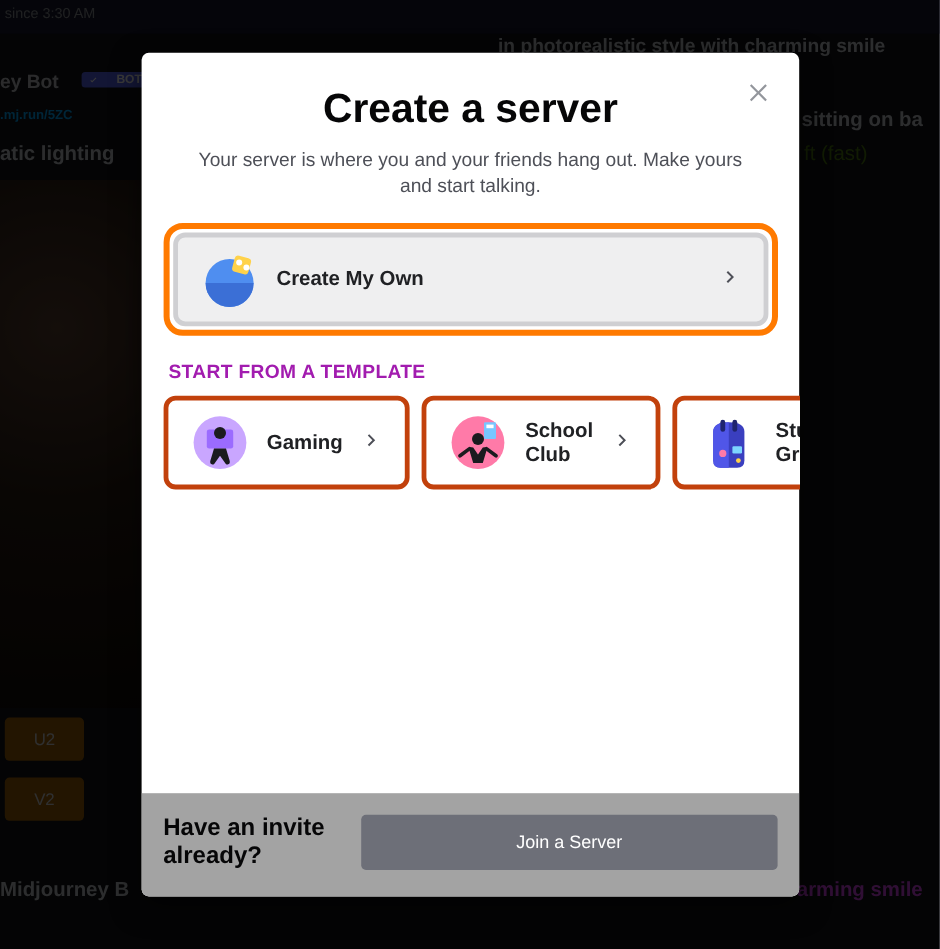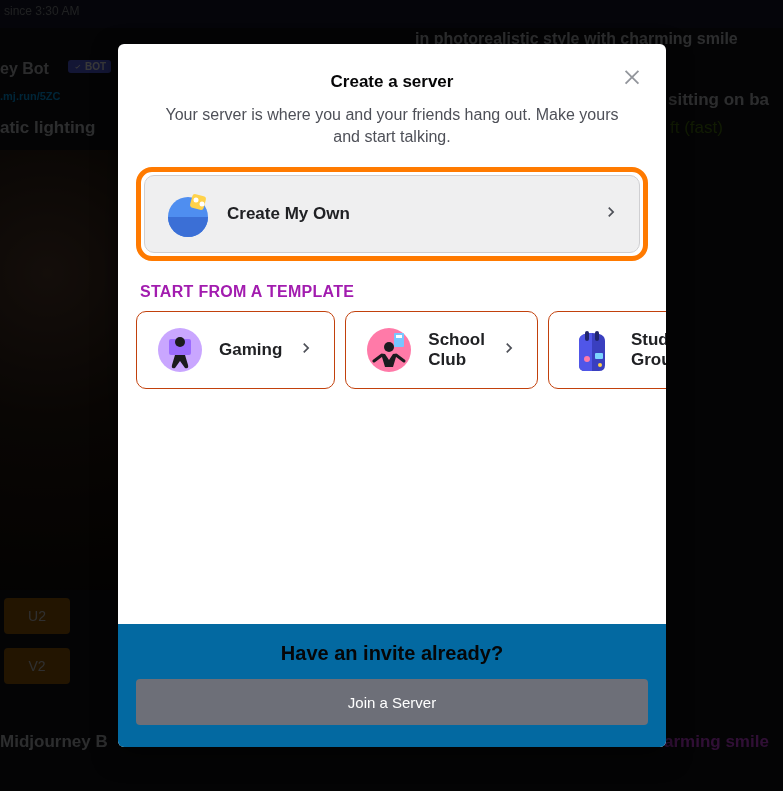--- a/index.html
+++ b/index.html
@@ -17,21 +17,21 @@
     background: #191a2e;
     color: #8e9297; font-size: 12px; padding: 4px 0 0 4px;
   }
   .bg .name {
     position: absolute; top: 60px; left: 0;
     color: #c2c4c9; font-size: 16px; font-weight: 600;
   }
   .bg .botbadge {
     position: absolute; top: 60px; left: 68px;
     background: #5865f2; color: #fff; font-size: 10px; font-weight: 700;
-    padding: 1px 5px; border-radius: 3px; display: flex; align-items: center; gap: 2px;
+    padding: 1px 5px; border-radius: 3px; display: flex; align-items: center; gap: 14px;
   }
   .bg .botbadge svg { width: 10px; height: 10px; }
   .bg .link {
     position: absolute; top: 90px; left: 0;
     color: #00a8fc; font-size: 11px; font-weight: 600;
   }
   .bg .line2 {
     position: absolute; top: 118px; left: 0;
     color: #c9cbd0; font-size: 17px; font-weight: 700;
   }
@@ -68,51 +68,51 @@
     overflow: hidden;
   }
   .modal .close {
     position: absolute; top: 18px; right: 20px;
     width: 28px; height: 28px; color: #93969c; cursor: pointer;
     display: flex; align-items: center; justify-content: center;
   }
   .modal .close svg { width: 22px; height: 22px; }
 
   .modal-header { padding: 28px 24px 0 24px; text-align: center; }
-  .modal-title { font-size: 17px; font-weight: 800; color: #060607; }
+  .modal-title { font-size: 34px; font-weight: 800; color: #060607; }
   .modal-sub { margin-top: 12px; font-size: 16px; color: #4e5058; line-height: 1.35; padding: 0 8px; }
 
   .modal-body { padding: 20px 18px 6px 18px; flex: 1; overflow-y: auto; }
 
   .highlight-wrap {
     border: 5px solid #ff7a00; border-radius: 16px; padding: 3px;
   }
   .option {
     width: 100%; height: 78px;
-    border: 1px solid #c2410c; border-radius: 10px;
+    border: 4px solid #c2410c; border-radius: 10px;
     background: #fff;
     display: flex; align-items: center; padding: 0 18px;
     cursor: pointer; gap: 14px;
   }
   .option.hover { background: #efeff0; border-color: #cfcfd2; }
   .option .icon { width: 50px; height: 50px; flex-shrink: 0; position: relative; }
   .option .label { font-size: 17px; font-weight: 700; color: #202124; flex: 1; }
   .option .chev { color: #4e5058; }
   .option .chev svg { width: 20px; height: 20px; }
 
   .section-label {
     margin: 22px 0 10px 4px;
     font-size: 16px; font-weight: 800; letter-spacing: 0.3px;
     color: #a21caf; text-transform: uppercase;
   }
   .stack { display: flex; flex-direction: row; gap: 10px; }
 
   .modal-footer {
-    background: #0369a1; padding: 18px 18px 22px 18px;
-    display: flex; flex-direction: column; align-items: center; gap: 14px;
+    background: #a3a3a3; padding: 18px 18px 22px 18px;
+    display: flex; flex-direction: row; align-items: center; gap: 14px;
   }
   .footer-title { font-size: 20px; font-weight: 700; color: #060607; }
   .join-btn {
     width: 100%; height: 46px; background: #6d6f78; color: #fff;
     border: none; border-radius: 4px; font-size: 15px; font-weight: 500;
     cursor: pointer;
   }
 </style>
 </head>
 <body>

